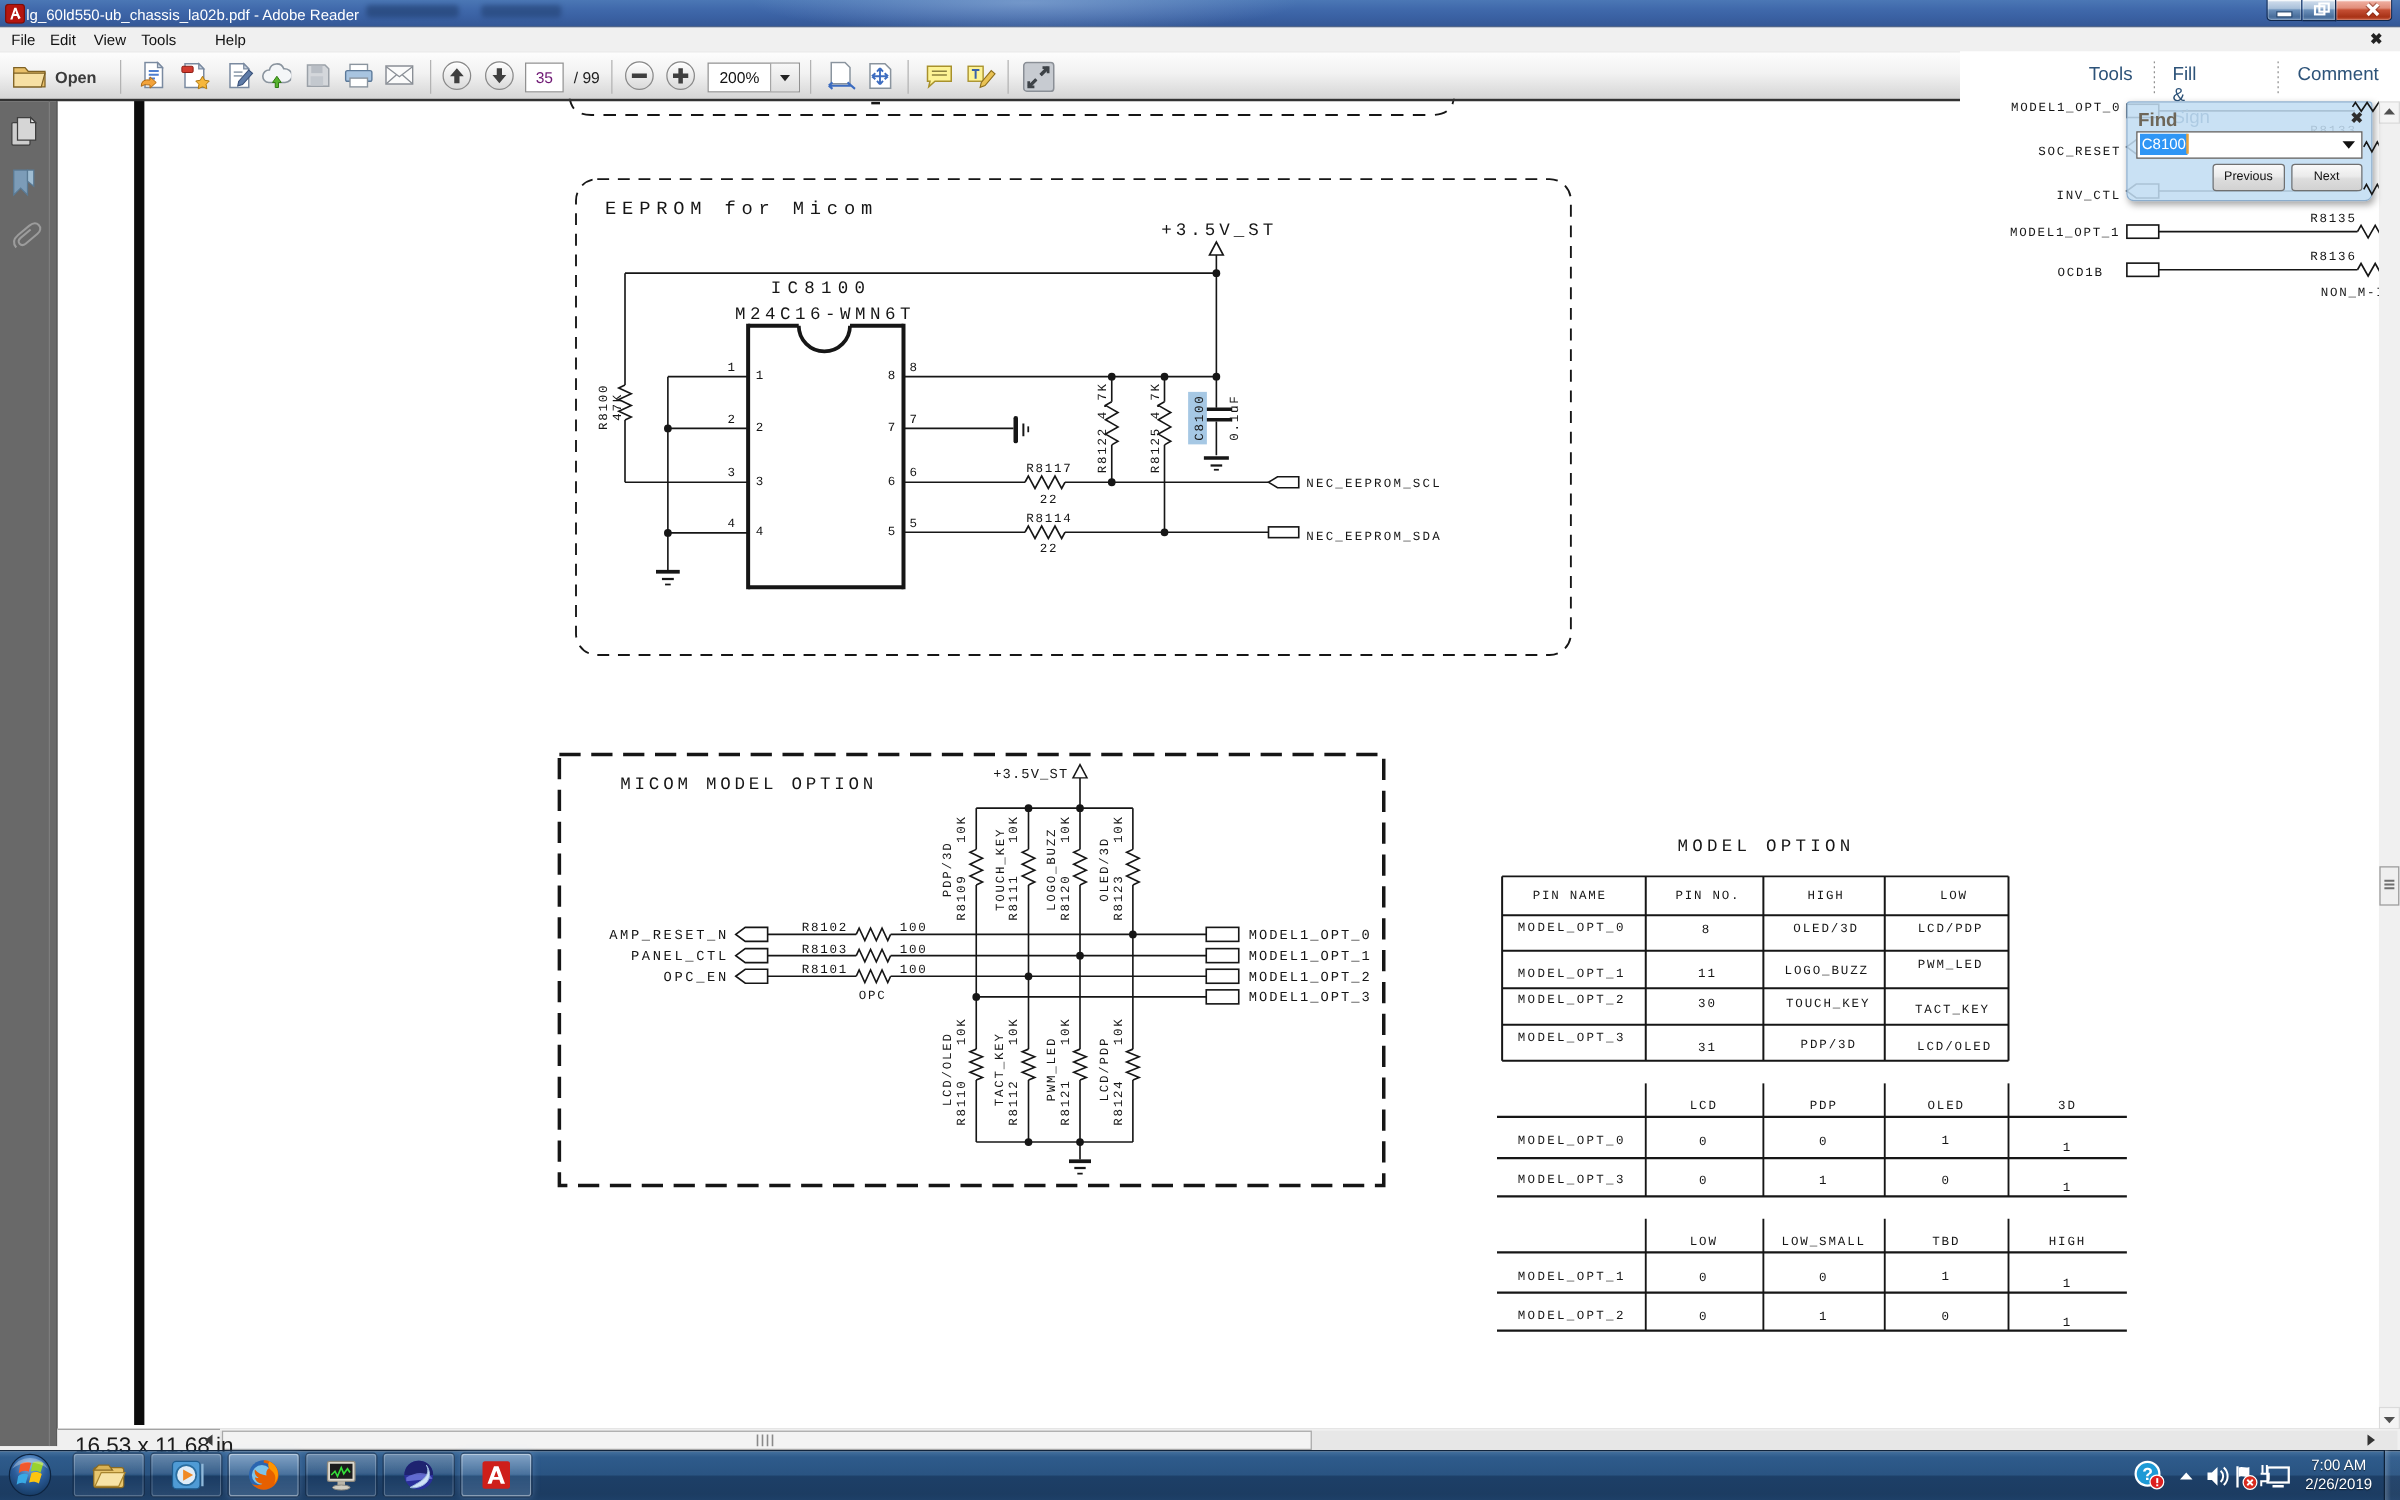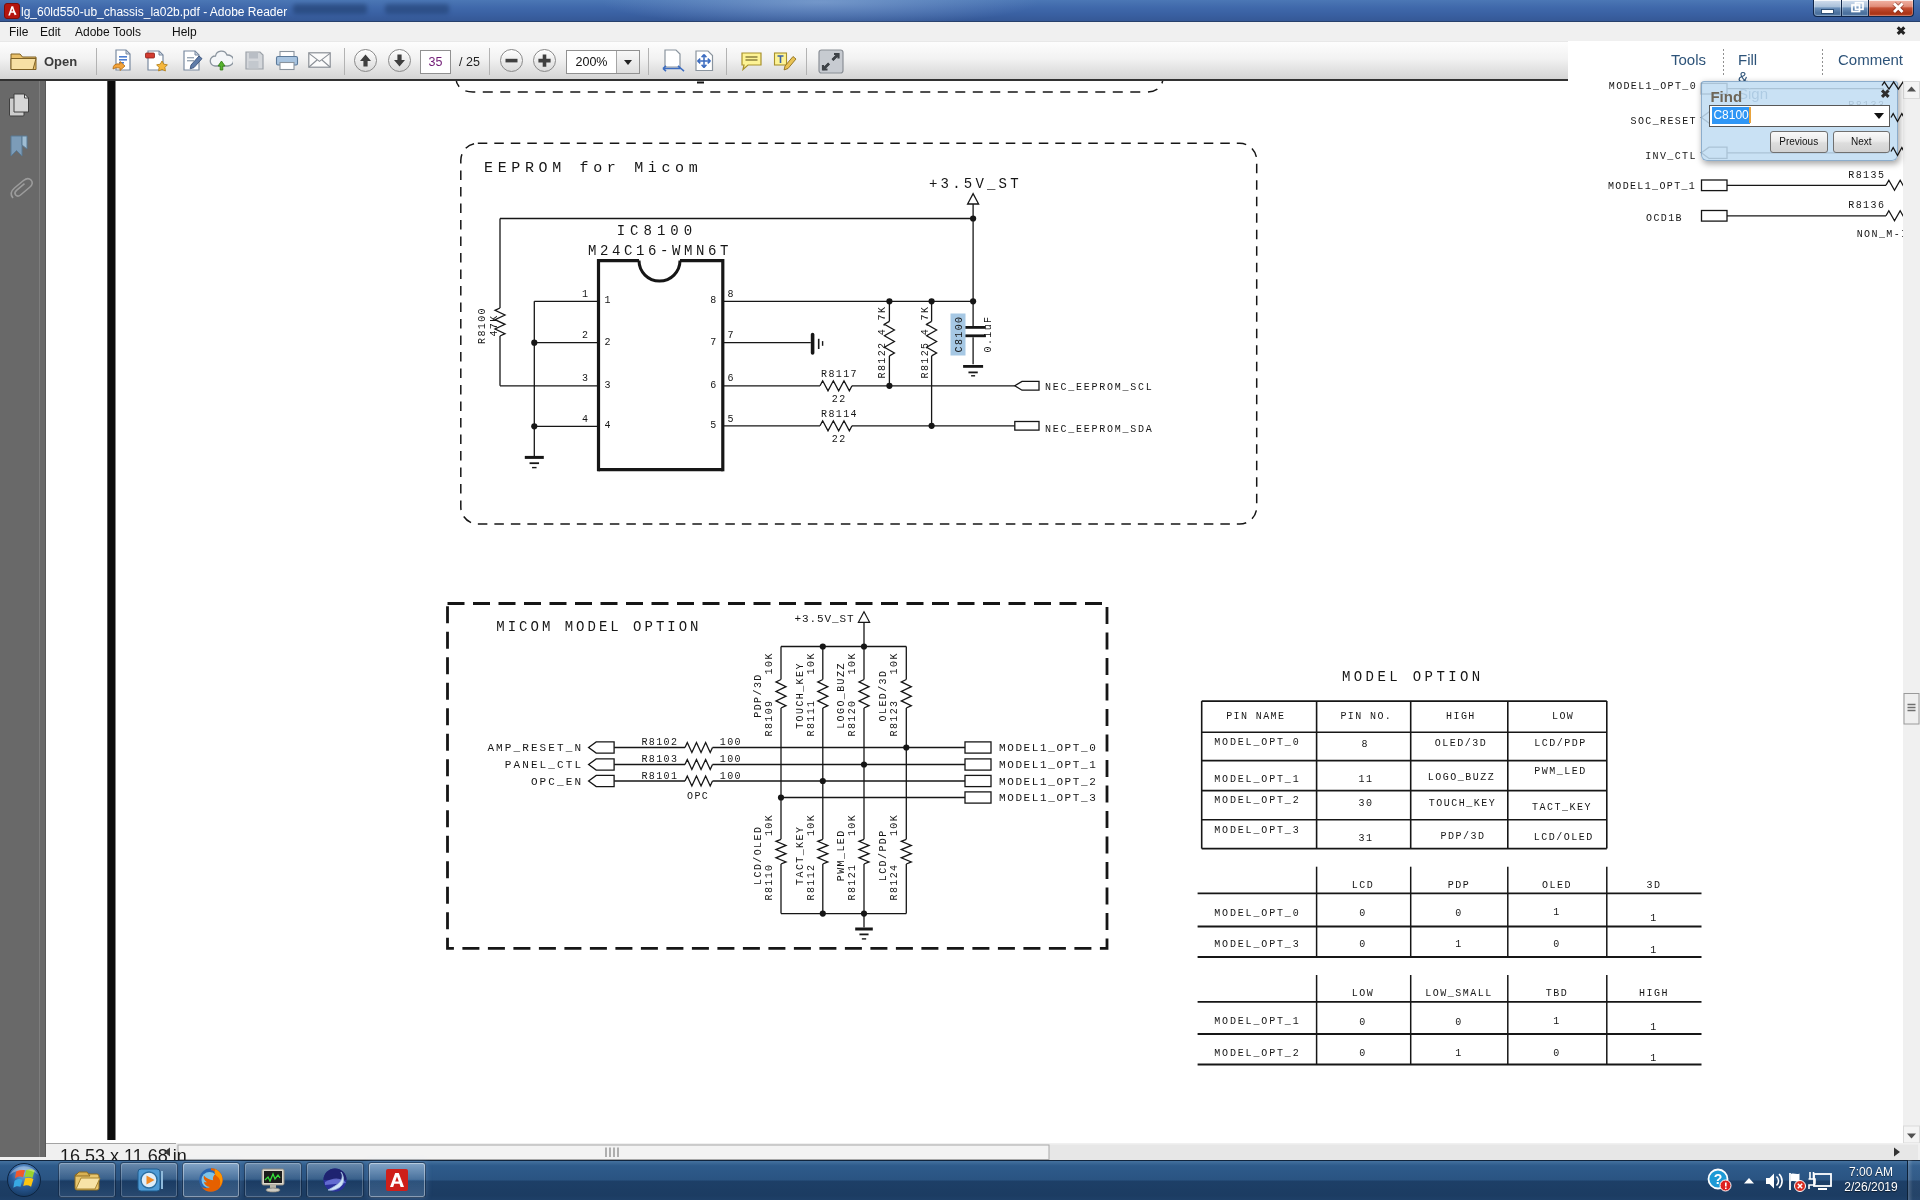--- a/index.html
+++ b/index.html
@@ -390,35 +390,35 @@
 <svg class="abs" style="left:1813px;top:0px;z-index:24" width="103" height="17" viewBox="0 0 103 17">
       <rect x="8.5" y="9.5" width="12" height="4" fill="#fff" stroke="#23456d" stroke-width="0.9"></rect>
       <path d="M81,3.5 l8.5,8.5 m0,-8.5 l-8.5,8.5" stroke="#6b1a0c" stroke-width="4.6" opacity="0.45"></path>
       <path d="M81,3.5 l8.5,8.5 m0,-8.5 l-8.5,8.5" stroke="#fff" stroke-width="2.8"></path>
       <rect x="39" y="5" width="7.5" height="6.5" fill="none" stroke="#fff" stroke-width="1.7"></rect>
       <rect x="42.5" y="2.8" width="7.5" height="6.5" fill="none" stroke="#fff" stroke-width="1.7"></rect>
     </svg>
 <div id="menubar" class="abs">
  <span style="left:9px">File</span>
       <span style="left:40px">Edit</span>
-      <span style="left:75px">Adobe</span>
+      <span style="left:75px">View</span>
  <span style="left:113px">Tools</span>
       <span style="left:172px">Help</span>
  <span style="left:1896px;top:2px;font-weight:bold;color:#222">✖</span>
 </div>
 <div id="toolbar" class="abs">
  <div id="opentx">Open</div>
  <div class="tsep" style="left:96px"></div>
  <div class="tsep" style="left:344px"></div>
  <div class="tsep" style="left:489px"></div>
  <div class="tsep" style="left:648px"></div>
  <div class="tsep" style="left:726px"></div>
  <div class="tsep" style="left:806px"></div>
  <div id="pgbox">35</div>
-      <div id="pgof">/ 25</div>
+      <div id="pgof">/ 99</div>
  <div id="zoombox">
         <div class="zl">200%</div>
         <div class="zr"></div>
       </div>
  <div class="tblue" style="left:1671px">Tools</div>
  <div class="tdsep" style="left:1723px"></div>
  <div class="tblue" style="left:1738px">Fill &amp; Sign</div>
  <div class="tdsep" style="left:1822px"></div>
  <div class="tblue" style="left:1838px">Comment</div>
 </div>

